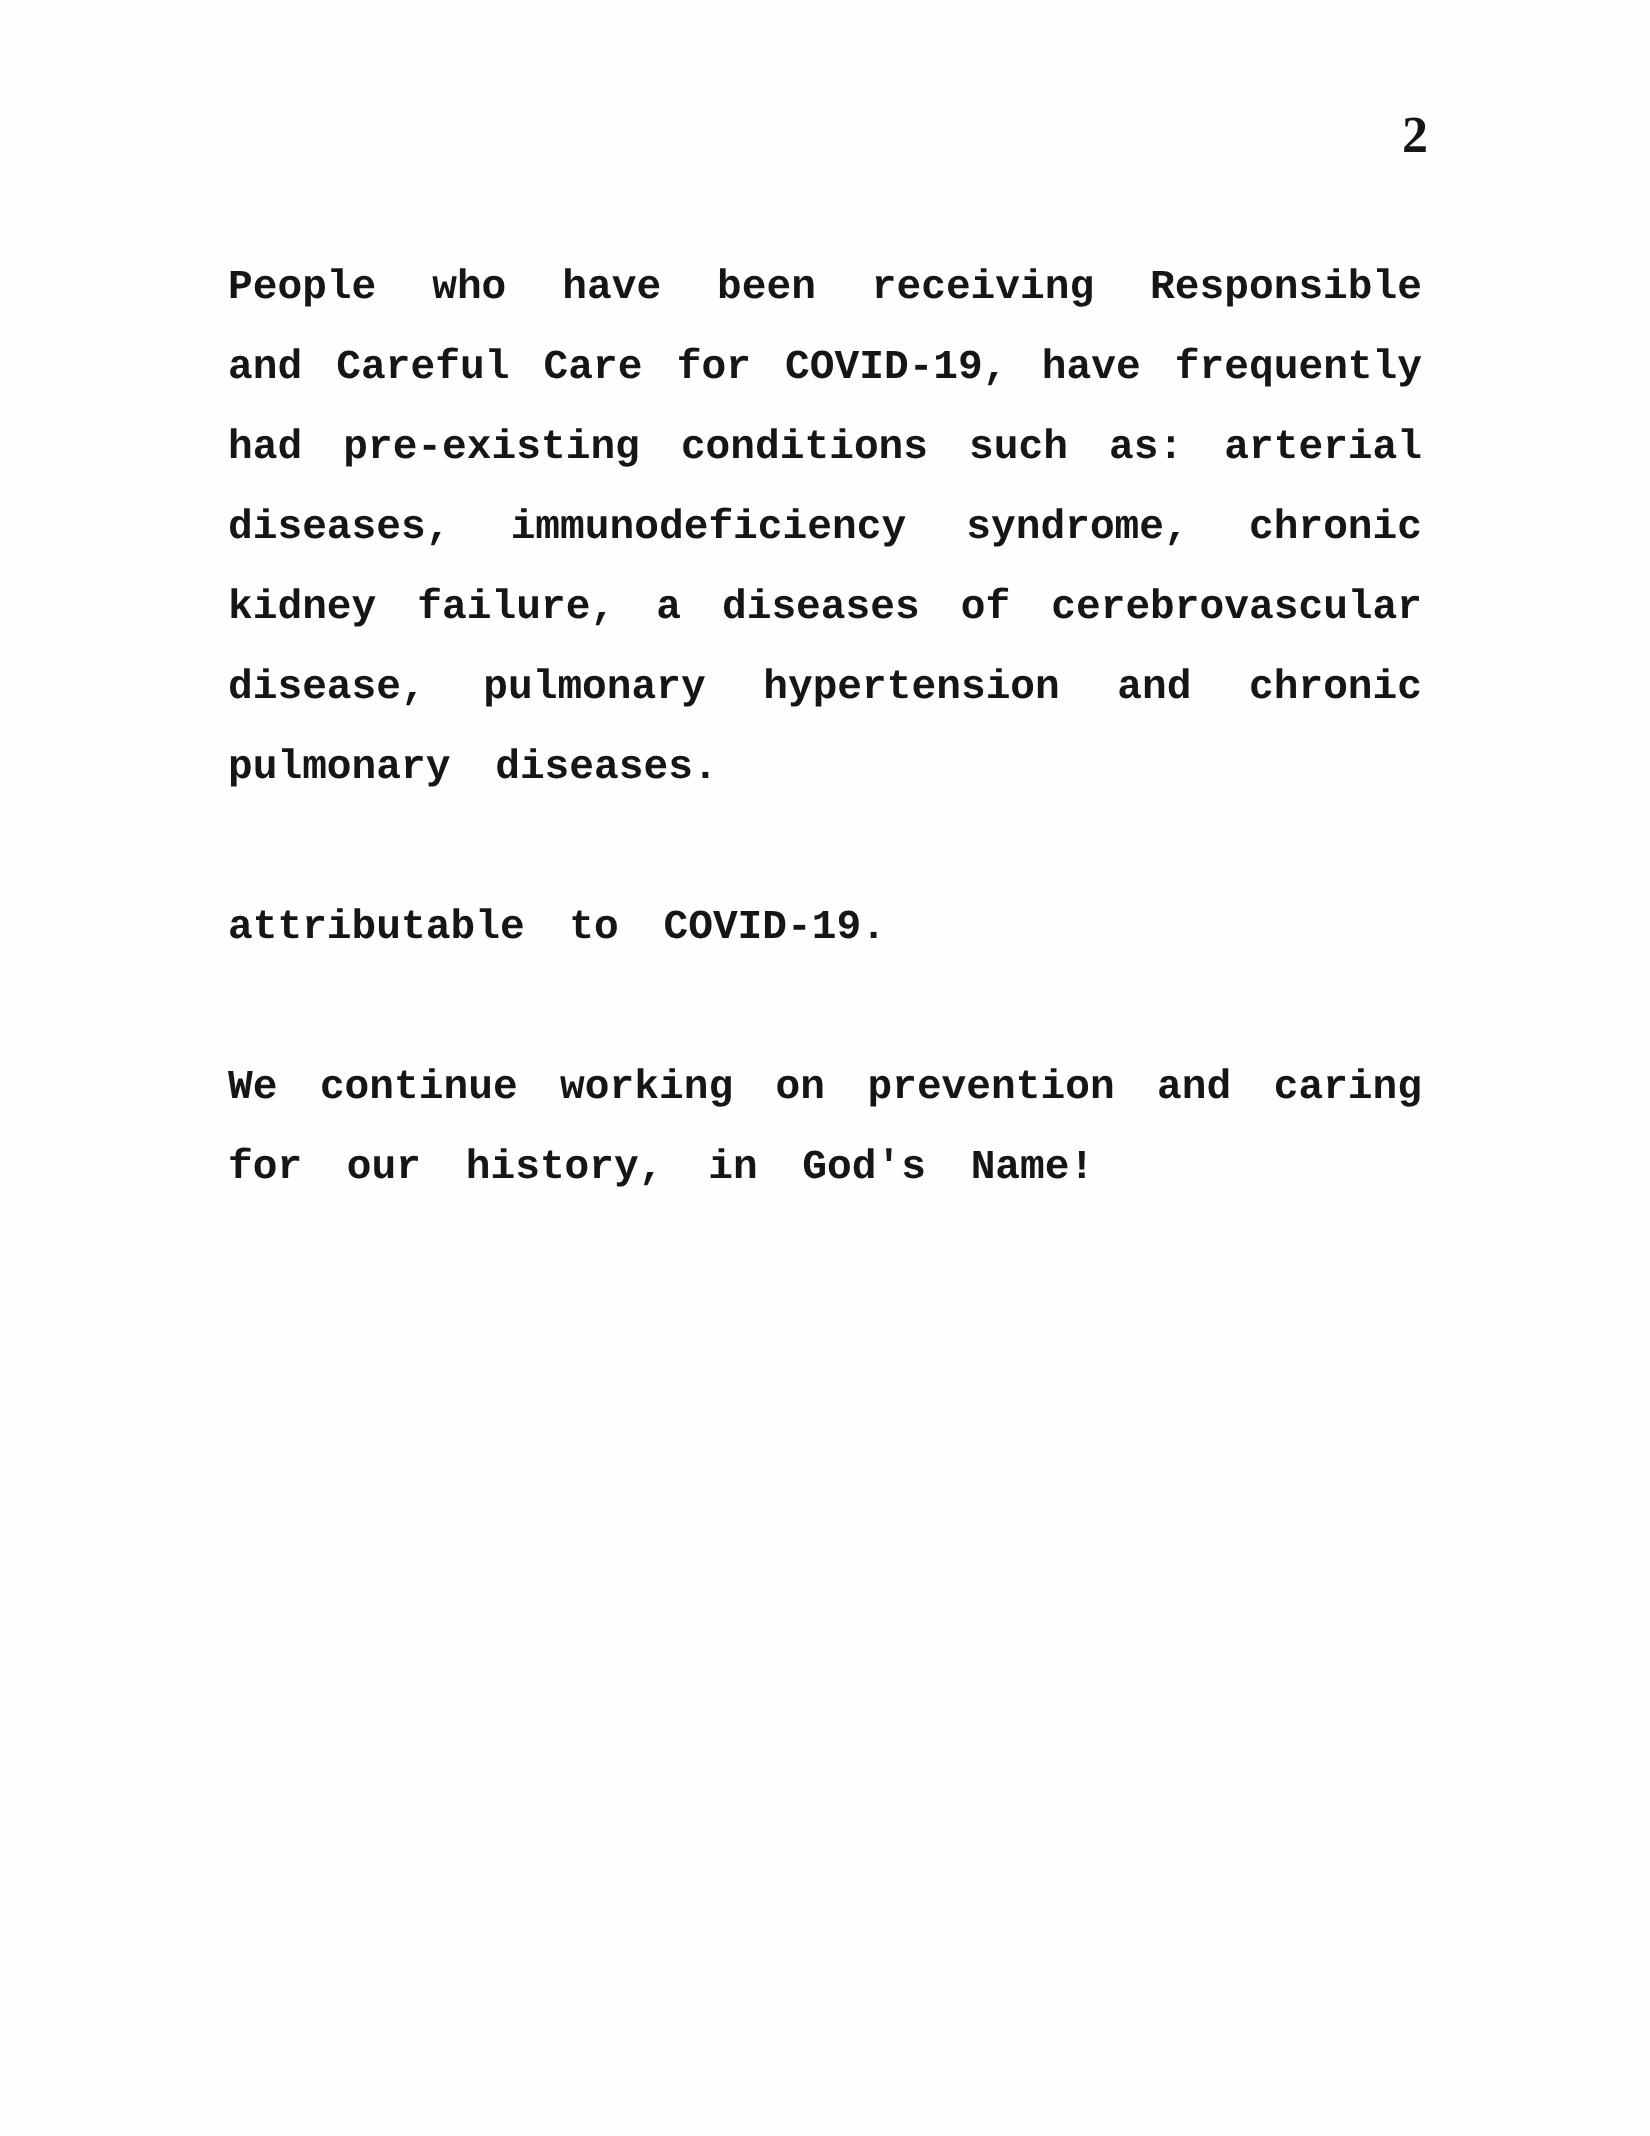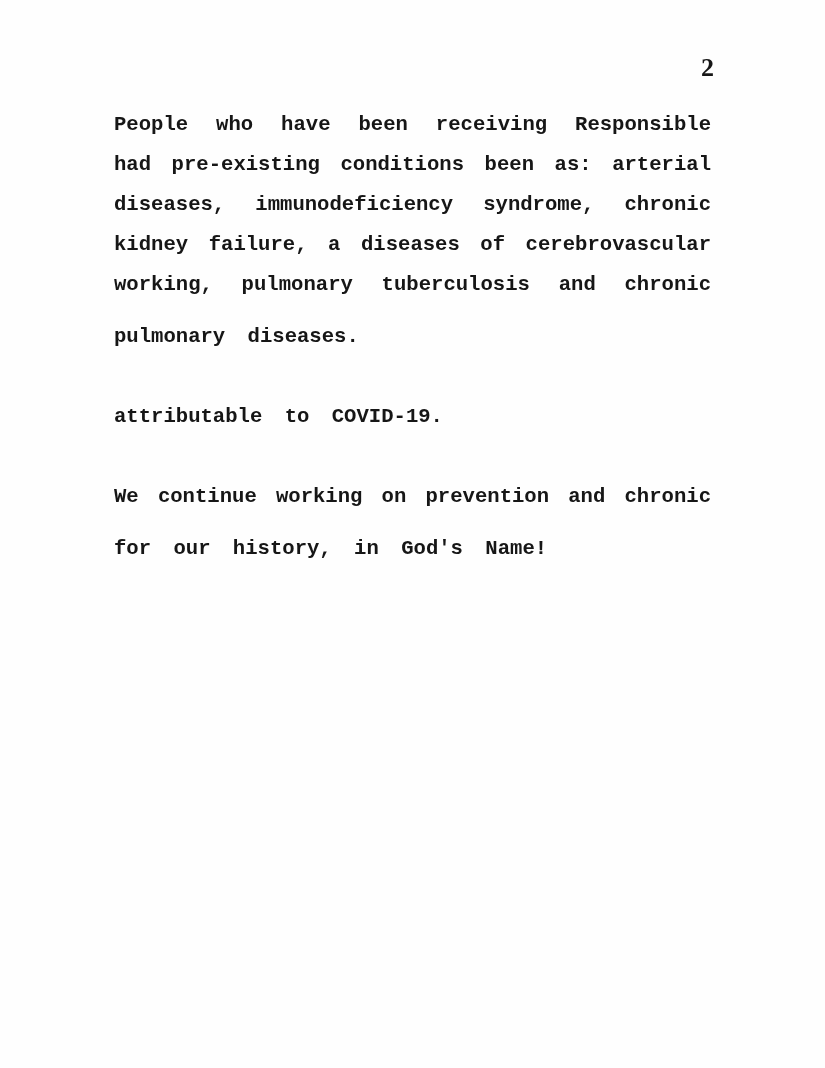--- a/index.html
+++ b/index.html
@@ -23,64 +23,64 @@
     left: 114px;
     width: 600px;
     text-align: right;
     font-family: "Liberation Serif", "DejaVu Serif", serif;
     font-size: 26px;
     font-weight: 700;
     line-height: 1.1;
   }
   .doc-body {
     position: absolute;
-    top: 105px;
+    top: 125px;
     left: 114px;
     width: 597px;
     font-size: 20.6px;
     line-height: 40px;
     letter-spacing: 0;
   }
   .para {
     margin: 0 0 40px 0;
   }
   .line {
     text-align: justify;
     text-align-last: justify;
     white-space: normal;
   }
   .line.last {
     text-align: left;
     text-align-last: left;
     word-spacing: 10px;
-    margin-top: 12px;
   }
 </style>
 </head>
 <body>
 
 <div class="page">
 
   <div class="page-number">2</div>
 
   <div class="doc-body">
 
     <div class="para">
       <div class="line">People who have been receiving Responsible</div>
-      <div class="line">had pre-existing conditions been as: arterial</div>
+      <div class="line">and Careful Care for COVID-19, have frequently</div>
+      <div class="line">had pre-existing conditions such as: arterial</div>
       <div class="line">diseases, immunodeficiency syndrome, chronic</div>
       <div class="line">kidney failure, a diseases of cerebrovascular</div>
-      <div class="line">working, pulmonary tuberculosis and chronic</div>
+      <div class="line">disease, pulmonary hypertension and chronic</div>
       <div class="line last">pulmonary diseases.</div>
     </div>
 
     <div class="para">
       <div class="line last">attributable to COVID-19.</div>
     </div>
 
 
     <div class="para">
-      <div class="line">We continue working on prevention and chronic</div>
+      <div class="line">We continue working on prevention and caring</div>
       <div class="line last">for our history, in God's Name!</div>
     </div>
 
   </div>
 </div>
 
 </body></html>

